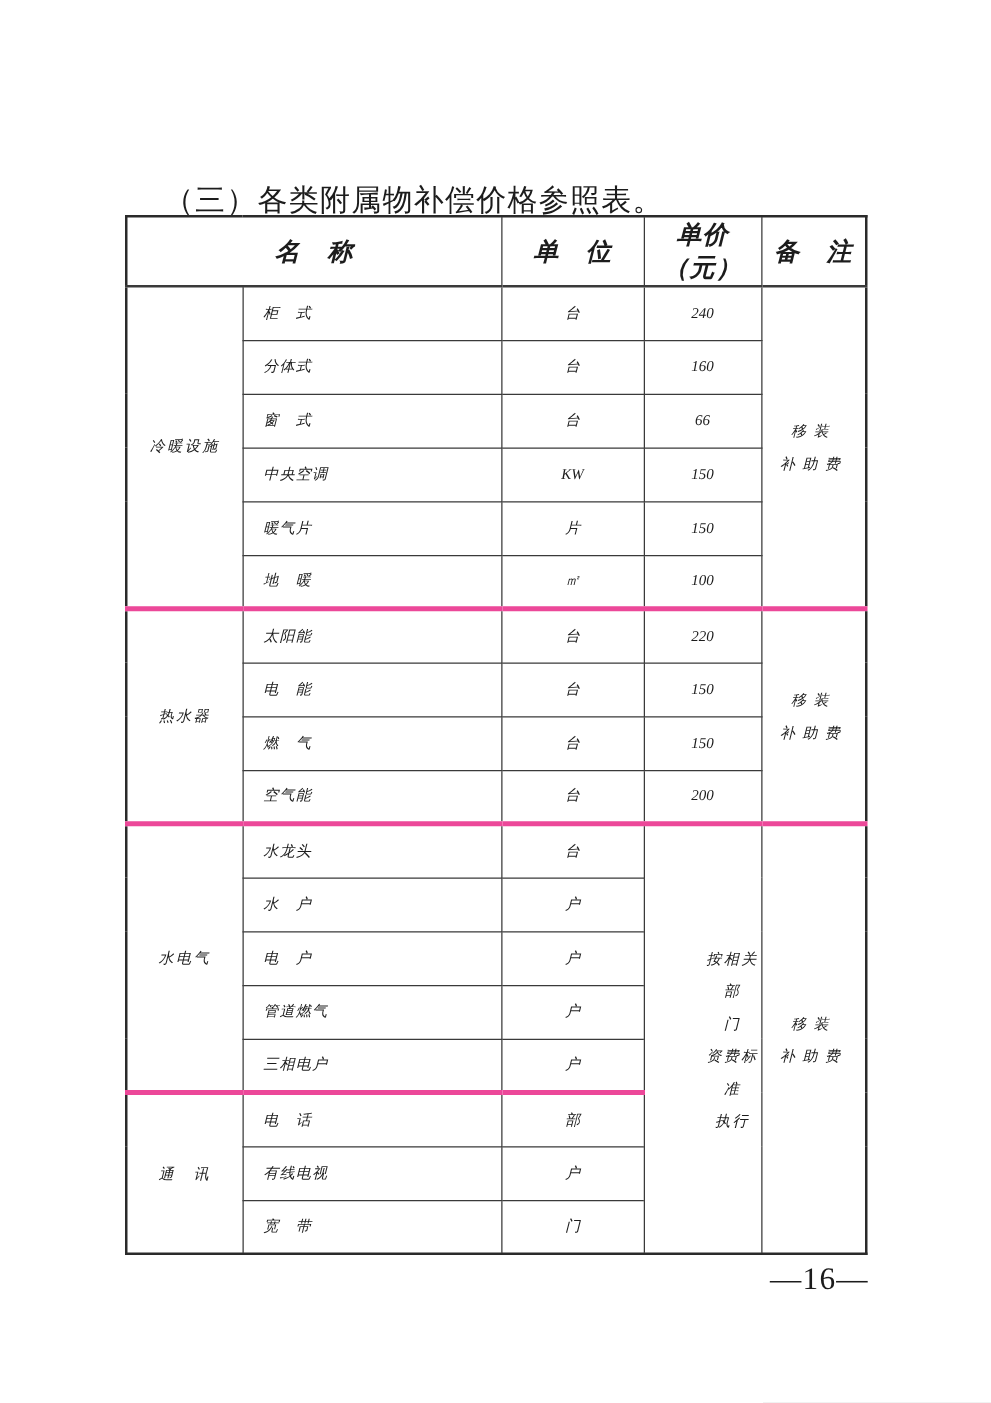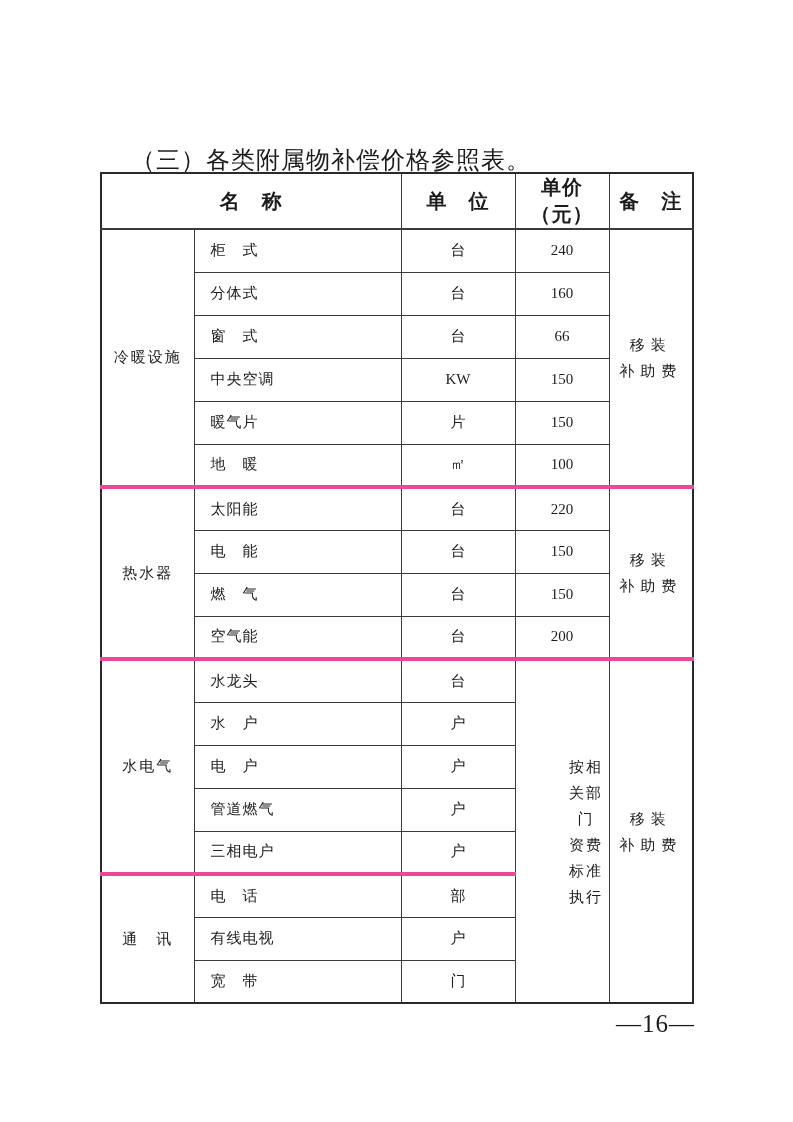--- a/index.html
+++ b/index.html
@@ -23,26 +23,27 @@
     white-space: nowrap;
   }
   table.price-table {
     position: absolute;
     left: 100px;
     top: 172px;
     width: 592px;
     border-collapse: collapse;
     table-layout: fixed;
     border: 2px solid #2a2a2a;
+    font-style: italic;
   }
   .price-table th, .price-table td {
     border: 1px solid #3a3a3a;
     text-align: center;
     vertical-align: middle;
-    font-size: 15px;
+    font-size: 12px;
     padding: 0;
     overflow: hidden;
   }
   .price-table thead tr { height: 41px; }
   .price-table tbody tr { height: 43px; }
   .price-table thead th {
     font-family: "Liberation Sans", "DejaVu Sans", sans-serif;
     font-weight: bold;
     font-size: 20px;
     border-bottom-width: 2px;

